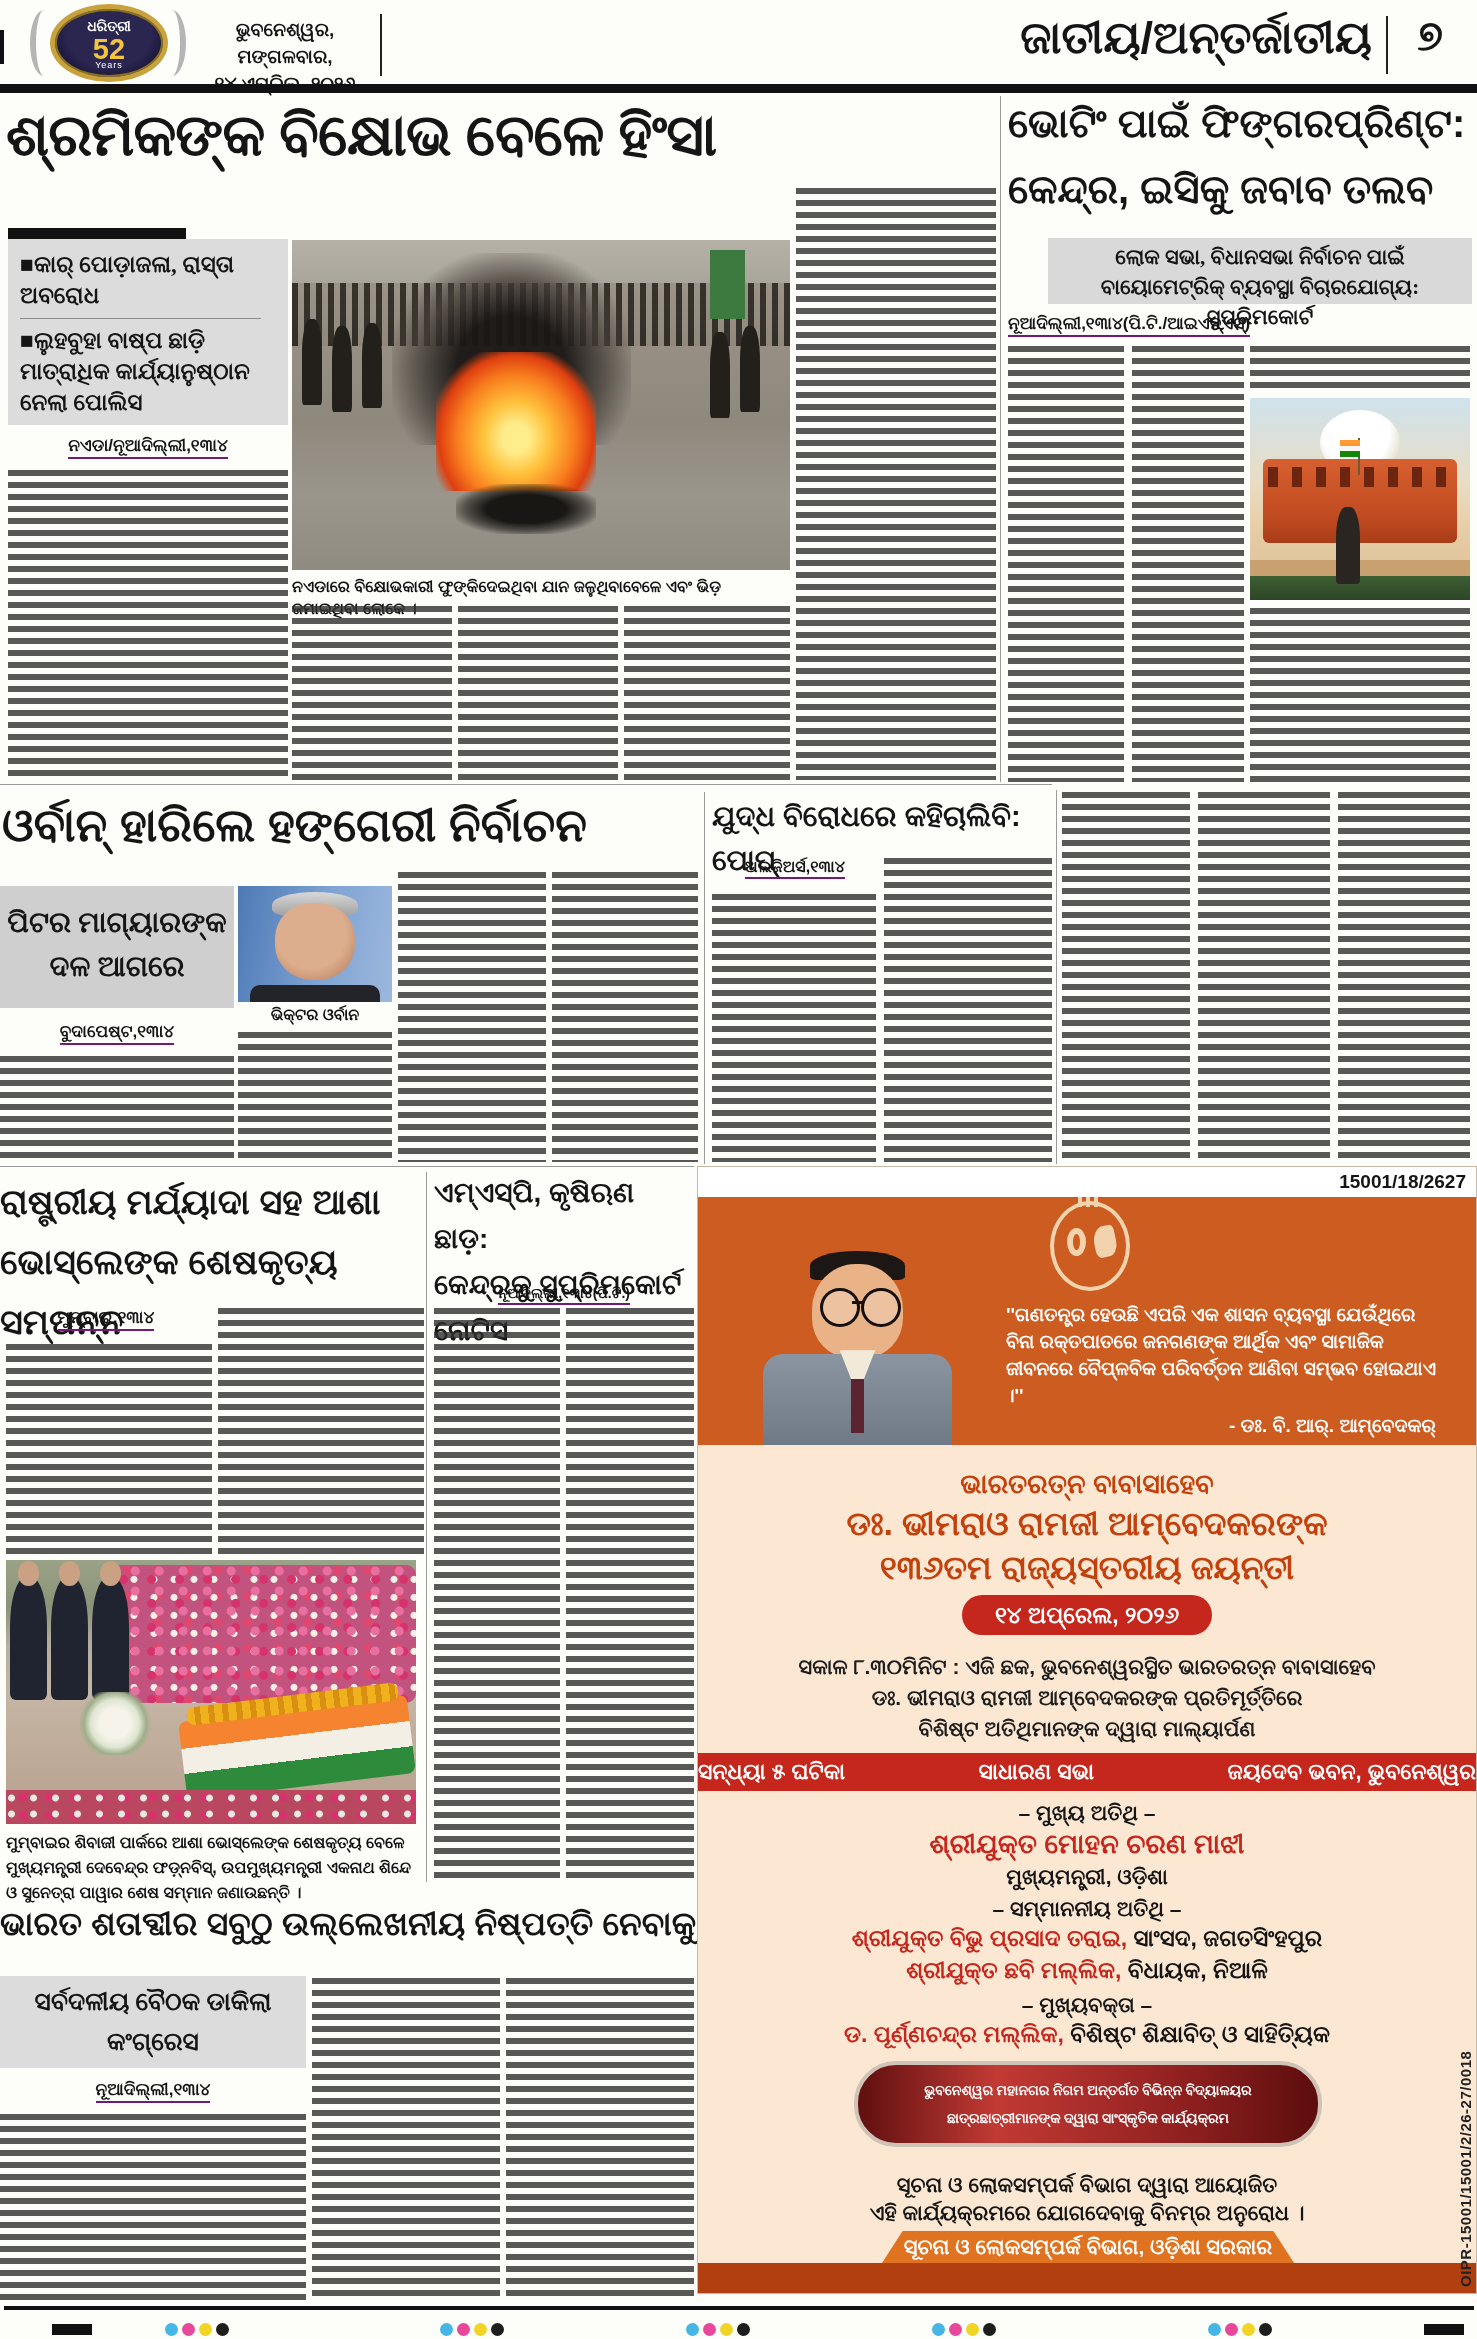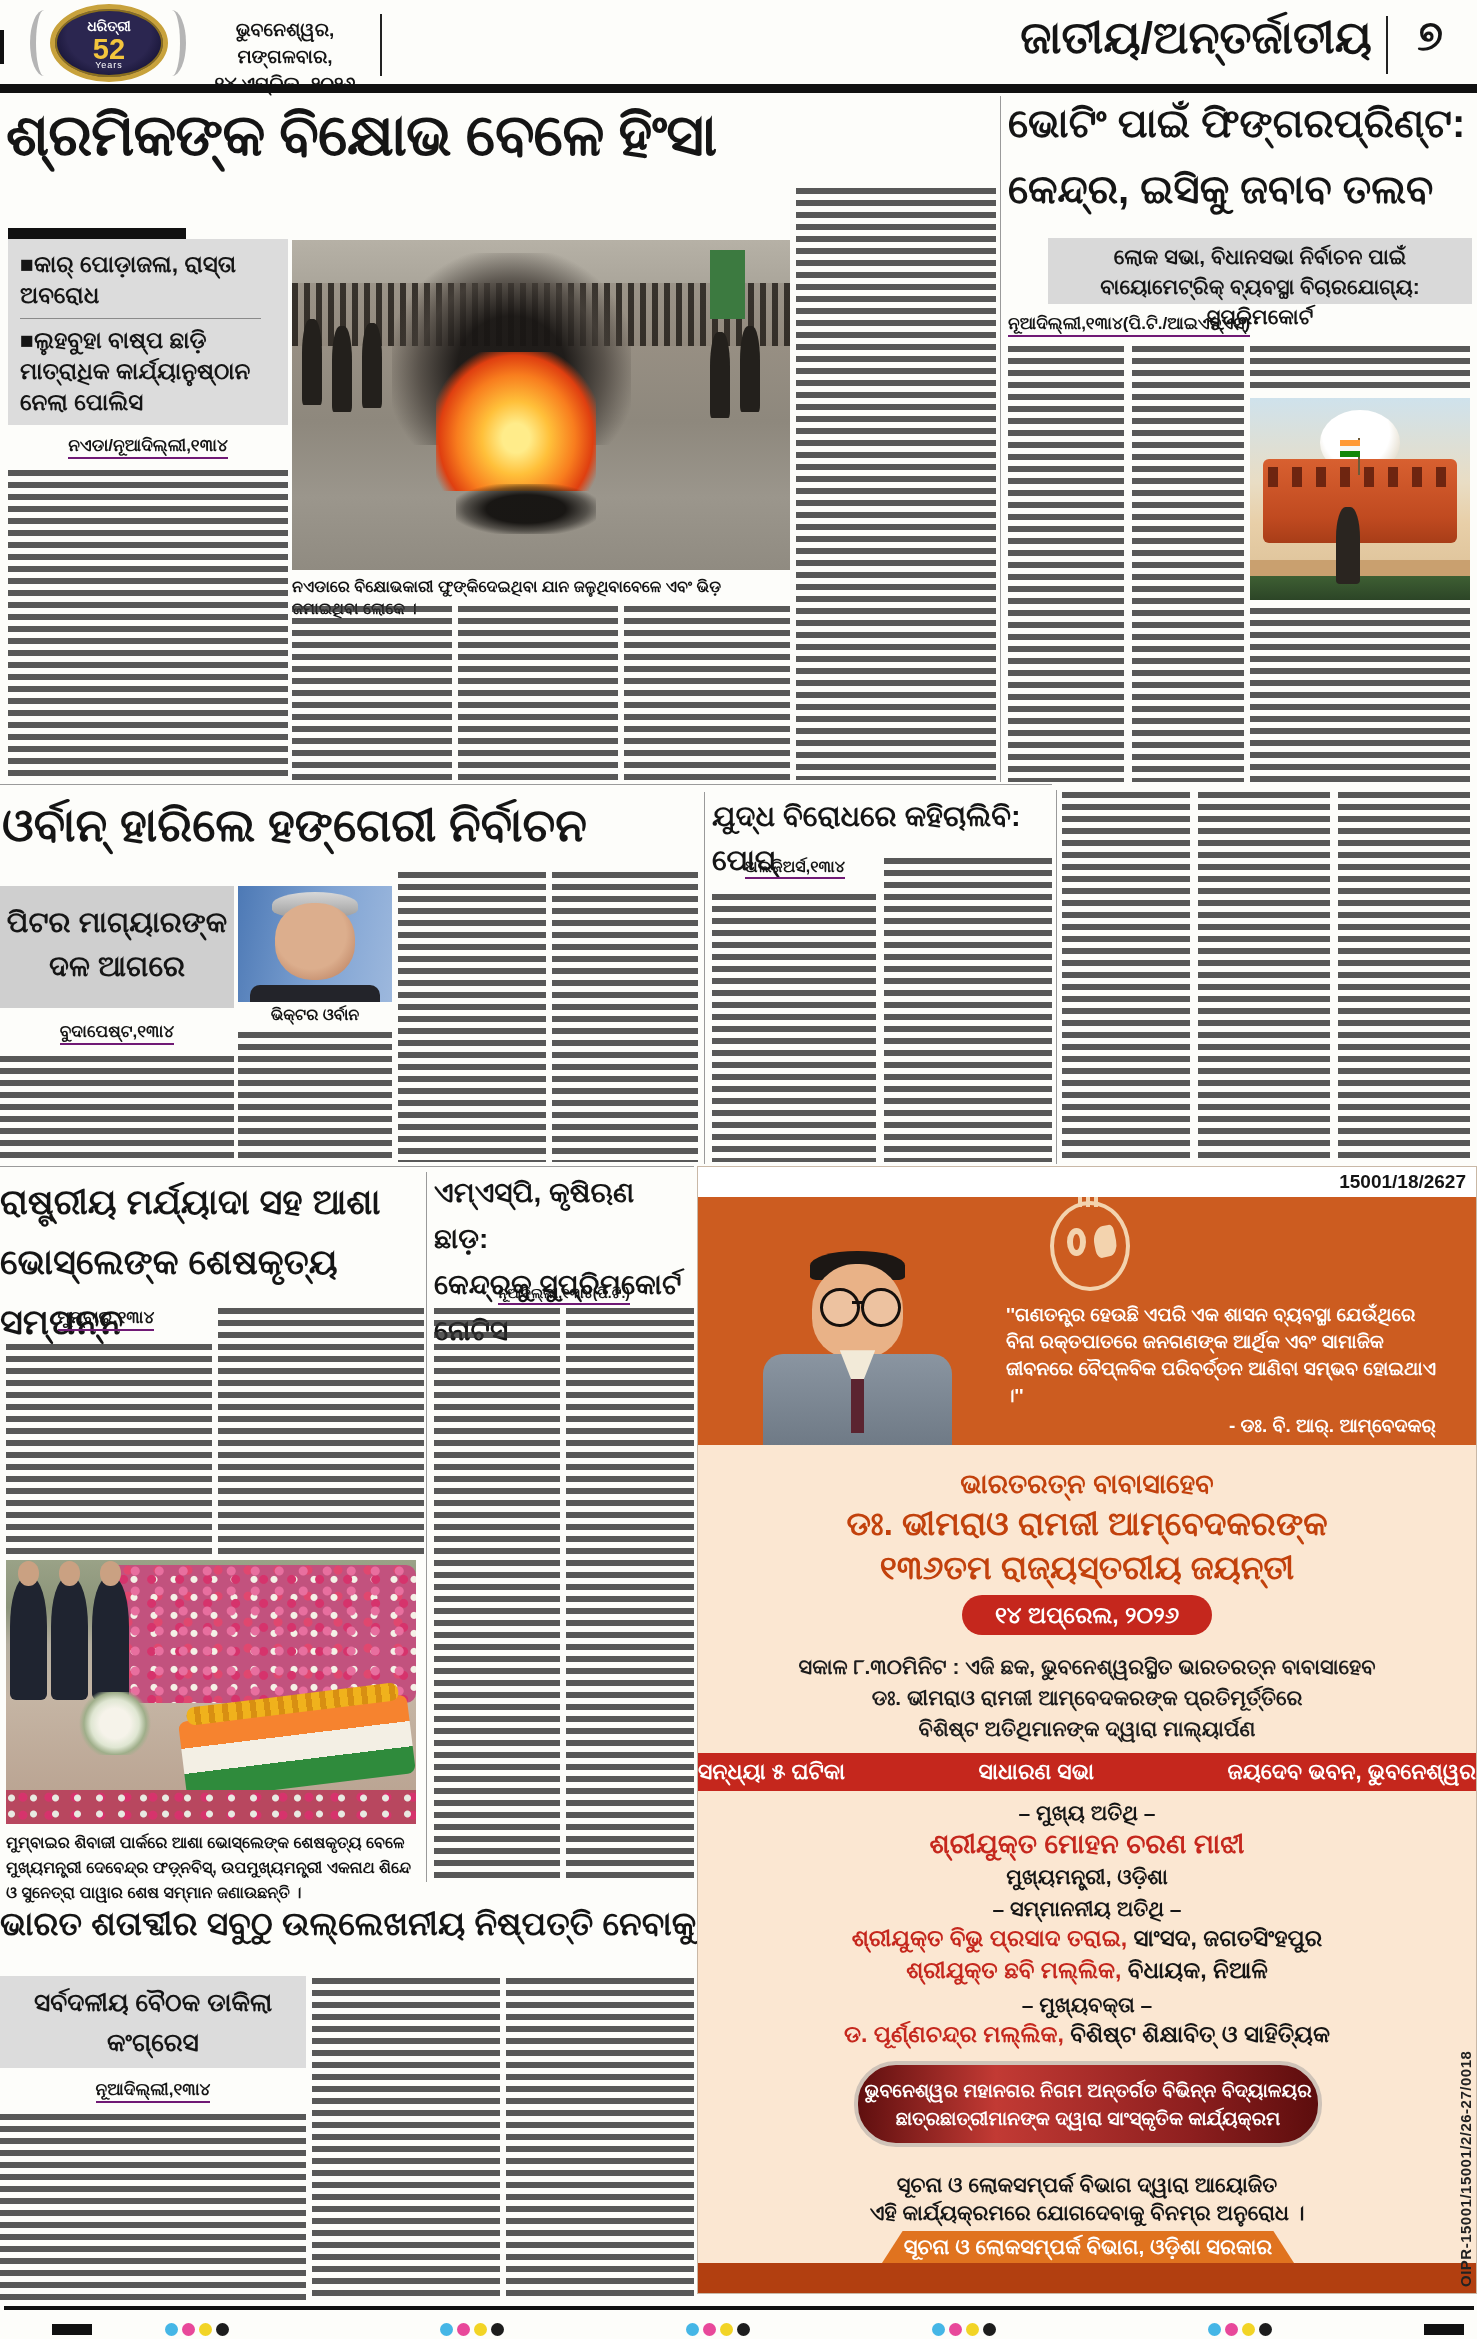--- a/index.html
+++ b/index.html
@@ -6,21 +6,21 @@
   #page{position:relative;width:1477px;height:2339px;background:#fdfdfa;overflow:hidden;
         font-family:"Liberation Sans","DejaVu Sans",sans-serif;color:#151515;}
   .abs{position:absolute;}
   .b{font-weight:700;}
   .ctr{text-align:center;}
   .gk{background-image:repeating-linear-gradient(180deg,#2f2f2f 0px,#2f2f2f 6px,transparent 6px,transparent 12px);opacity:.8;}
   .rule{background:#111;}
   .thin{background:#9a9a9a;}
   .dl{font-size:17px;font-weight:700;}
   .dl span{border-bottom:2px solid #701a75;padding-bottom:2px;}
-  .graybox{background:#d9d9d9;font-weight:700;text-align:center;box-sizing:border-box;}
+  .graybox{background:#d9d9d9;font-weight:700;text-align:center;box-sizing:border-box;font-family:Liberation Serif, serif;}
   
   .medal{border-radius:50%;background:radial-gradient(ellipse at 50% 38%,#2b2650 0 55%,#151233 80%);
          border:5px solid #c8a23c;box-shadow:inset 0 0 0 2px #8a6f1f;box-sizing:border-box;}
   .arc{border-radius:50%;width:28px;height:66px;box-sizing:border-box;}
   
   .photo{overflow:hidden;}
   .pp{background:linear-gradient(180deg,#b6b1a6 0%,#aaa59a 14%,#978f83 32%,#8e887d 55%,#9b968c 78%,#908b81 100%);}
   .pp-crowd{position:absolute;left:0;top:13%;width:100%;height:19%;
             background:repeating-linear-gradient(90deg,rgba(35,30,25,.85) 0 6px,rgba(140,130,118,.5) 6px 12px);}
   .pp-door{position:absolute;right:9%;top:3%;width:7%;height:21%;background:#3c7a40;}
@@ -278,21 +278,21 @@
     <div class="abs ctr b" style="left:0;top:758px;width:778px;font-size:23px;">
       <span style="color:#c5271d;">ଶ୍ରୀଯୁକ୍ତ ବିଭୁ ପ୍ରସାଦ ତରାଇ,</span><span> ସାଂସଦ, ଜଗତସିଂହପୁର</span>
     </div>
     <div class="abs ctr b" style="left:0;top:790px;width:778px;font-size:23px;">
       <span style="color:#c5271d;">ଶ୍ରୀଯୁକ୍ତ ଛବି ମଲ୍ଲିକ,</span><span> ବିଧାୟକ, ନିଆଳି</span>
     </div>
     <div class="abs ctr b" style="left:0;top:826px;width:778px;font-size:21px;">– ମୁଖ୍ୟବକ୍ତା –</div>
     <div class="abs ctr b" style="left:0;top:854px;width:778px;font-size:23px;">
       <span style="color:#c5271d;">ଡ. ପୂର୍ଣ୍ଣଚନ୍ଦ୍ର ମଲ୍ଲିକ,</span><span> ବିଶିଷ୍ଟ ଶିକ୍ଷାବିତ୍ ଓ ସାହିତ୍ୟିକ</span>
     </div>
-    <div class="abs ribbon" style="left:156px;top:894px;width:468px;height:86px;font-size:19px;line-height:28px;padding-top:12px;">
+    <div class="abs ribbon" style="left:156px;top:894px;width:468px;height:86px;font-size:14px;line-height:28px;padding-top:12px;font-family:Liberation Serif, serif;">
       <div>ଭୁବନେଶ୍ୱର ମହାନଗର ନିଗମ ଅନ୍ତର୍ଗତ ବିଭିନ୍ନ ବିଦ୍ୟାଳୟର</div>
       <div>ଛାତ୍ରଛାତ୍ରୀମାନଙ୍କ ଦ୍ୱାରା ସାଂସ୍କୃତିକ କାର୍ଯ୍ୟକ୍ରମ</div>
     </div>
     <div class="abs ctr b" style="left:0;top:1006px;width:778px;font-size:21px;">ସୂଚନା ଓ ଲୋକସମ୍ପର୍କ ବିଭାଗ ଦ୍ୱାରା ଆୟୋଜିତ</div>
     <div class="abs ctr b" style="left:0;top:1034px;width:778px;font-size:21px;">ଏହି କାର୍ଯ୍ୟକ୍ରମରେ ଯୋଗଦେବାକୁ ବିନମ୍ର ଅନୁରୋଧ ।</div>
     <div class="abs trap" style="left:184px;top:1064px;width:412px;height:32px;line-height:32px;font-size:21px;">ସୂଚନା ଓ ଲୋକସମ୍ପର୍କ ବିଭାଗ, ଓଡ଼ିଶା ସରକାର</div>
     <div class="abs" style="left:0;top:1096px;width:778px;height:30px;background:#b23f10;"></div>
     <div class="abs vtext" style="right:2px;top:690px;height:430px;">OIPR-15001/15001/2/26-27/0018</div>
   </div>
 

